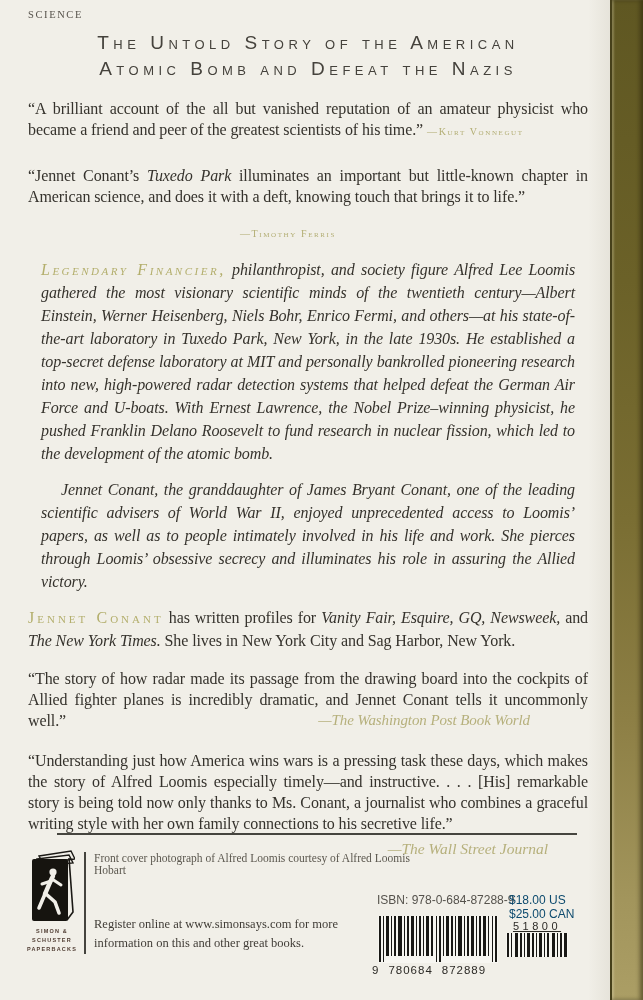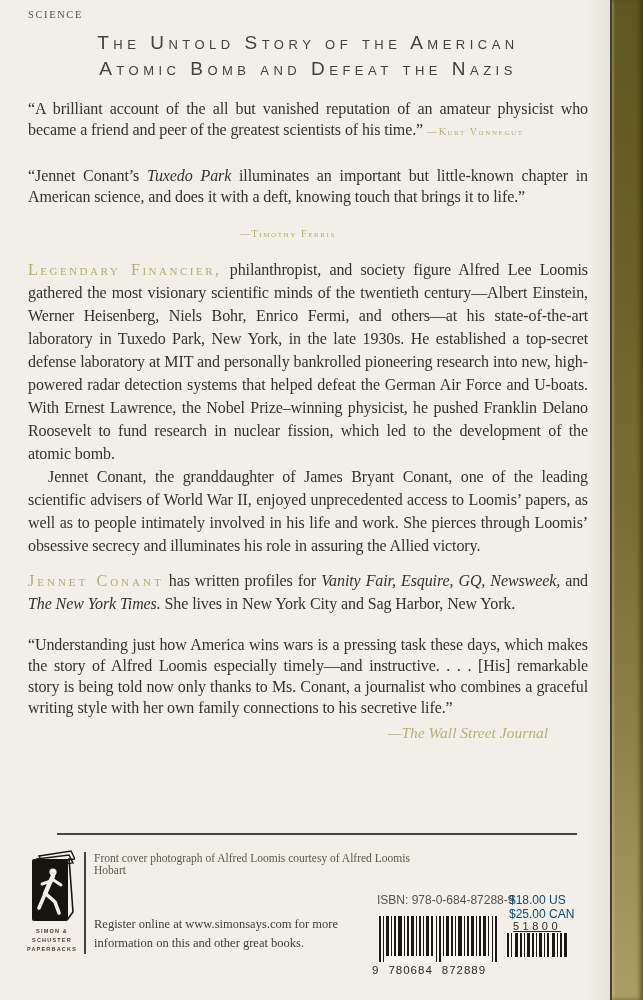--- a/index.html
+++ b/index.html
@@ -33,21 +33,21 @@
   }
 
   .quote{font-size:16px;line-height:21px;text-align:justify;letter-spacing:-0.1px;}
   .q1{margin-top:16px;}
   .q2{margin-top:23px;}
 
   .attr-caps{font-variant:small-caps;letter-spacing:1.6px;color:#b3ae74;font-size:10px;}
   .attr-caps-line{text-align:center;padding-right:40px;margin-top:8px;line-height:18px;font-family:Liberation Serif, serif;}
 
   .description{margin-top:15px;font-size:16px;line-height:23px;text-align:justify;letter-spacing:-0.1px;}
-  .description p{margin:0;}
+  .description p{margin:13px;font-style:italic;}
   .lead-in{font-variant:small-caps;letter-spacing:2.5px;color:#b3ae6c;}
   .p2{text-indent:20px;}
 
   .bio{margin-top:12px;font-size:16px;line-height:23px;text-align:justify;letter-spacing:-0.1px;}
   .bio-name{font-variant:small-caps;letter-spacing:3px;color:#b3ae6c;}
 
   .review{font-size:16px;line-height:21px;text-align:justify;letter-spacing:-0.1px;}
   .r1{margin-top:13px;position:relative;}
   .r1 .attr-abs{position:absolute;bottom:0;right:58px;font-style:italic;color:#b6b07c;font-size:15px;}
   .r2{margin-top:19px;}
@@ -95,20 +95,24 @@
   <p class="quote q2"><span>“Jennet Conant’s </span><i>Tuxedo Park</i><span> illuminates an important but little-known chapter in American science, and does it with a deft, knowing touch that brings it to life.”</span></p>
   <div class="attr-caps-line"><span class="attr-caps">—Timothy Ferris</span></div>
 
   <div class="description">
     <p><span class="lead-in">Legendary Financier,</span><span> philanthropist, and society figure Alfred Lee Loomis gathered the most visionary scientific minds of the twentieth century—Albert Einstein, Werner Heisenberg, Niels Bohr, Enrico Fermi, and others—at his state-of-the-art laboratory in Tuxedo Park, New York, in the late 1930s. He established a top-secret defense laboratory at MIT and personally bankrolled pioneering research into new, high-powered radar detection systems that helped defeat the German Air Force and U-boats. With Ernest Lawrence, the Nobel Prize–winning physicist, he pushed Franklin Delano Roosevelt to fund research in nuclear fission, which led to the development of the atomic bomb.</span></p>
     <p class="p2">Jennet Conant, the granddaughter of James Bryant Conant, one of the leading scientific advisers of World War II, enjoyed unprecedented access to Loomis’ papers, as well as to people intimately involved in his life and work. She pierces through Loomis’ obsessive secrecy and illuminates his role in assuring the Allied victory.</p>
   </div>
 
   <p class="bio"><span class="bio-name">Jennet Conant</span><span> has written profiles for </span><i>Vanity Fair, Esquire, GQ, Newsweek,</i><span> and </span><i>The New York Times.</i><span> She lives in New York City and Sag Harbor, New York.</span></p>
 
+  <div class="review r1">
+    <p class="review" style="margin:0">“The story of how radar made its passage from the drawing board into the cockpits of Allied fighter planes is incredibly dramatic, and Jennet Conant tells it uncommonly well.”</p>
+    <span class="attr-abs">—The Washington Post Book World</span>
+  </div>
 
   <div class="r2">
     <p class="review" style="margin:0">“Understanding just how America wins wars is a pressing task these days, which makes the story of Alfred Loomis especially timely—and instructive. . . . [His] remarkable story is being told now only thanks to Ms. Conant, a journalist who combines a graceful writing style with her own family connections to his secretive life.”</p>
     <div class="attr-italic-line">—The Wall Street Journal</div>
   </div>
 
 </div>
 
 <div class="rule"></div>
 

